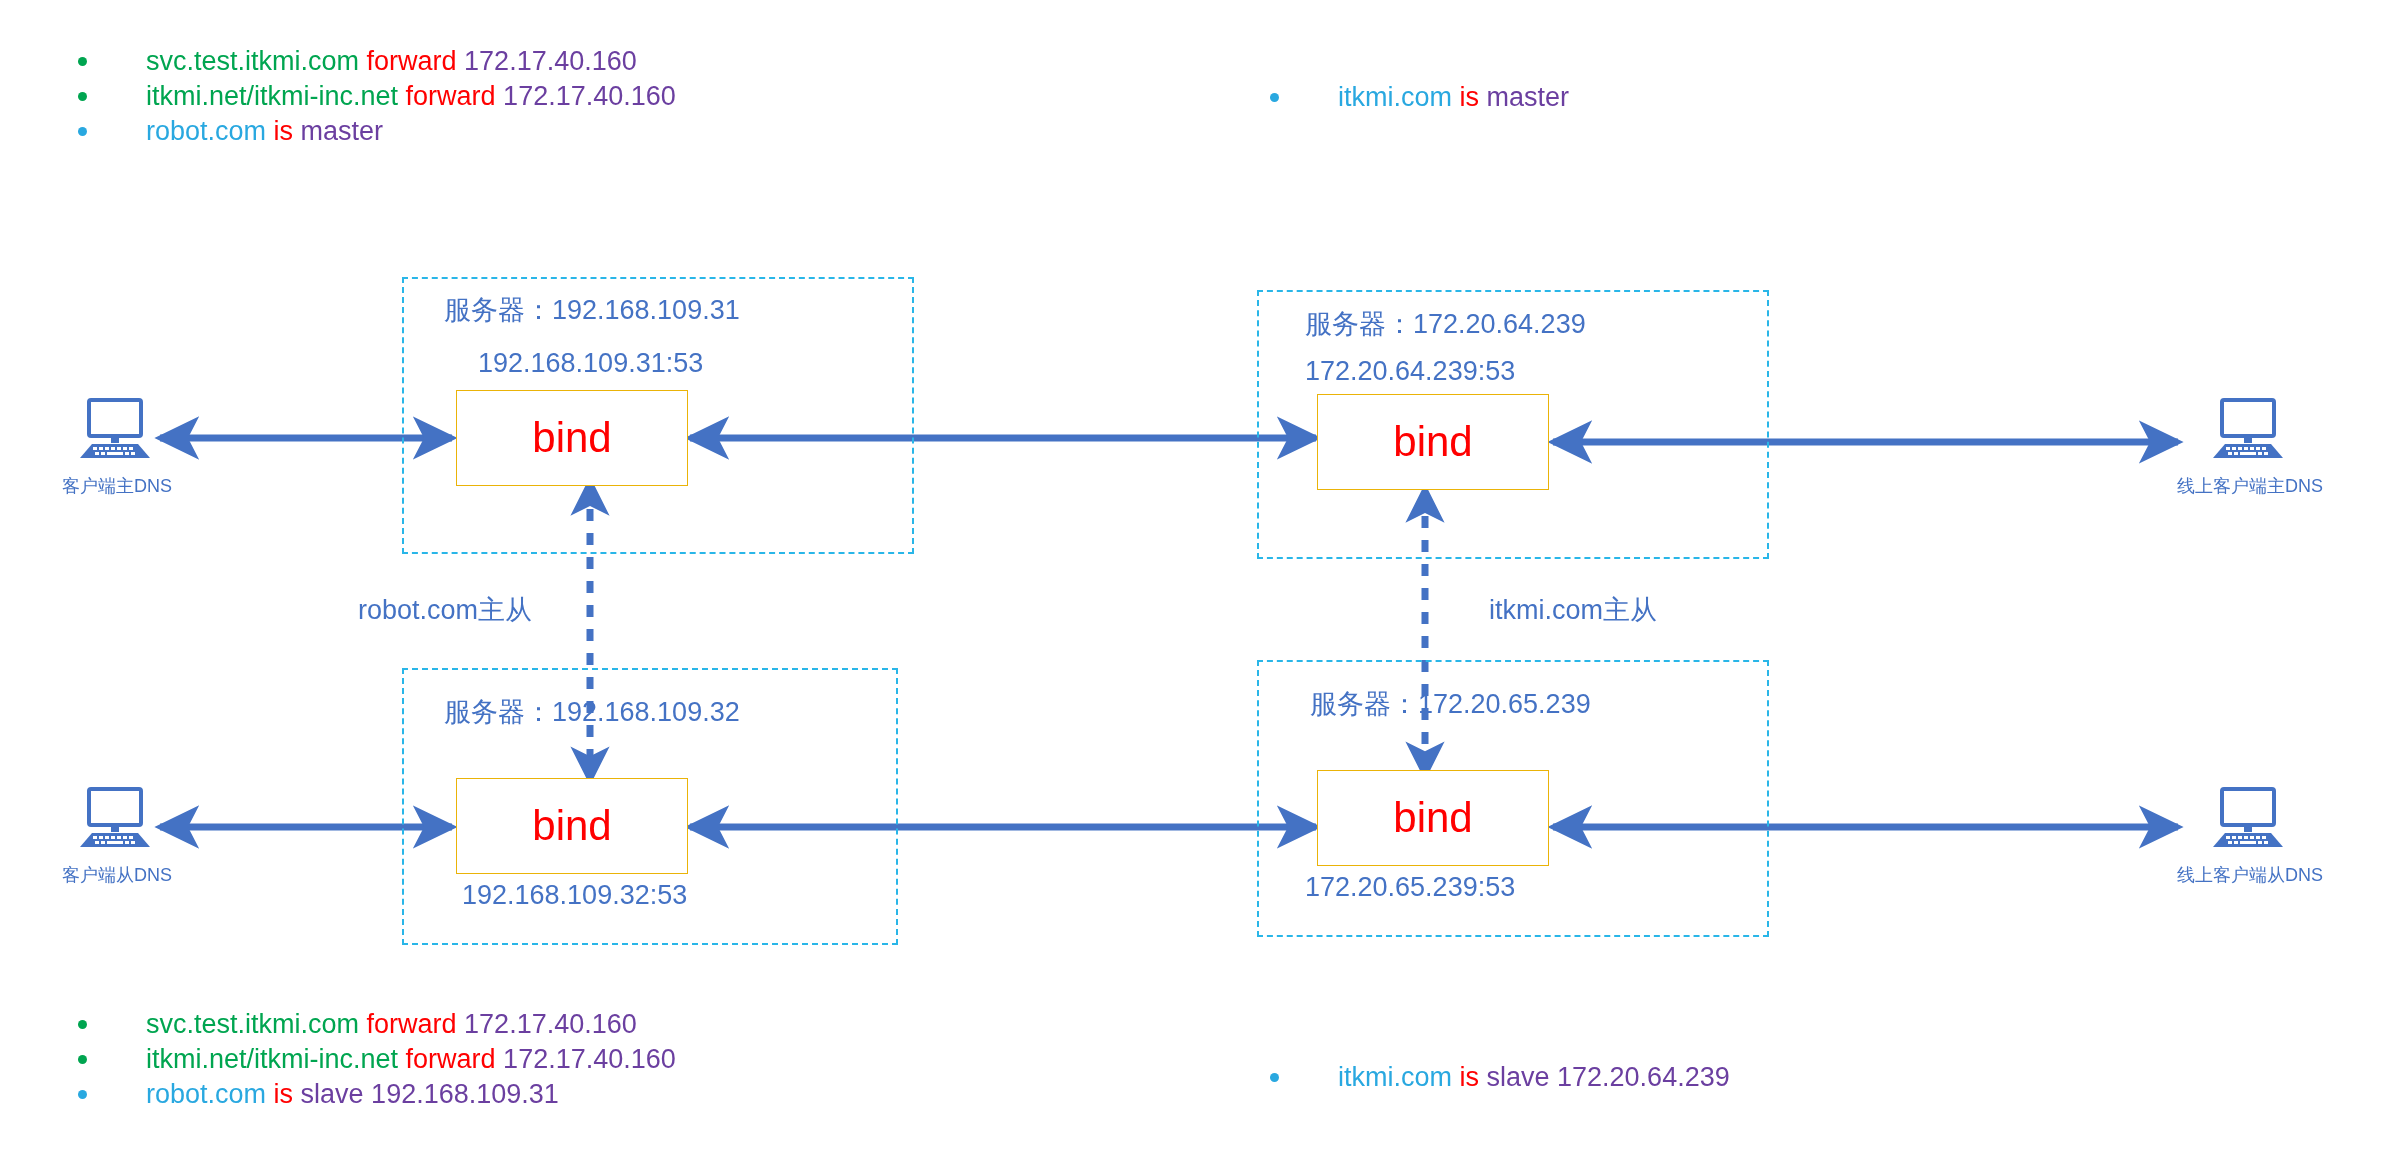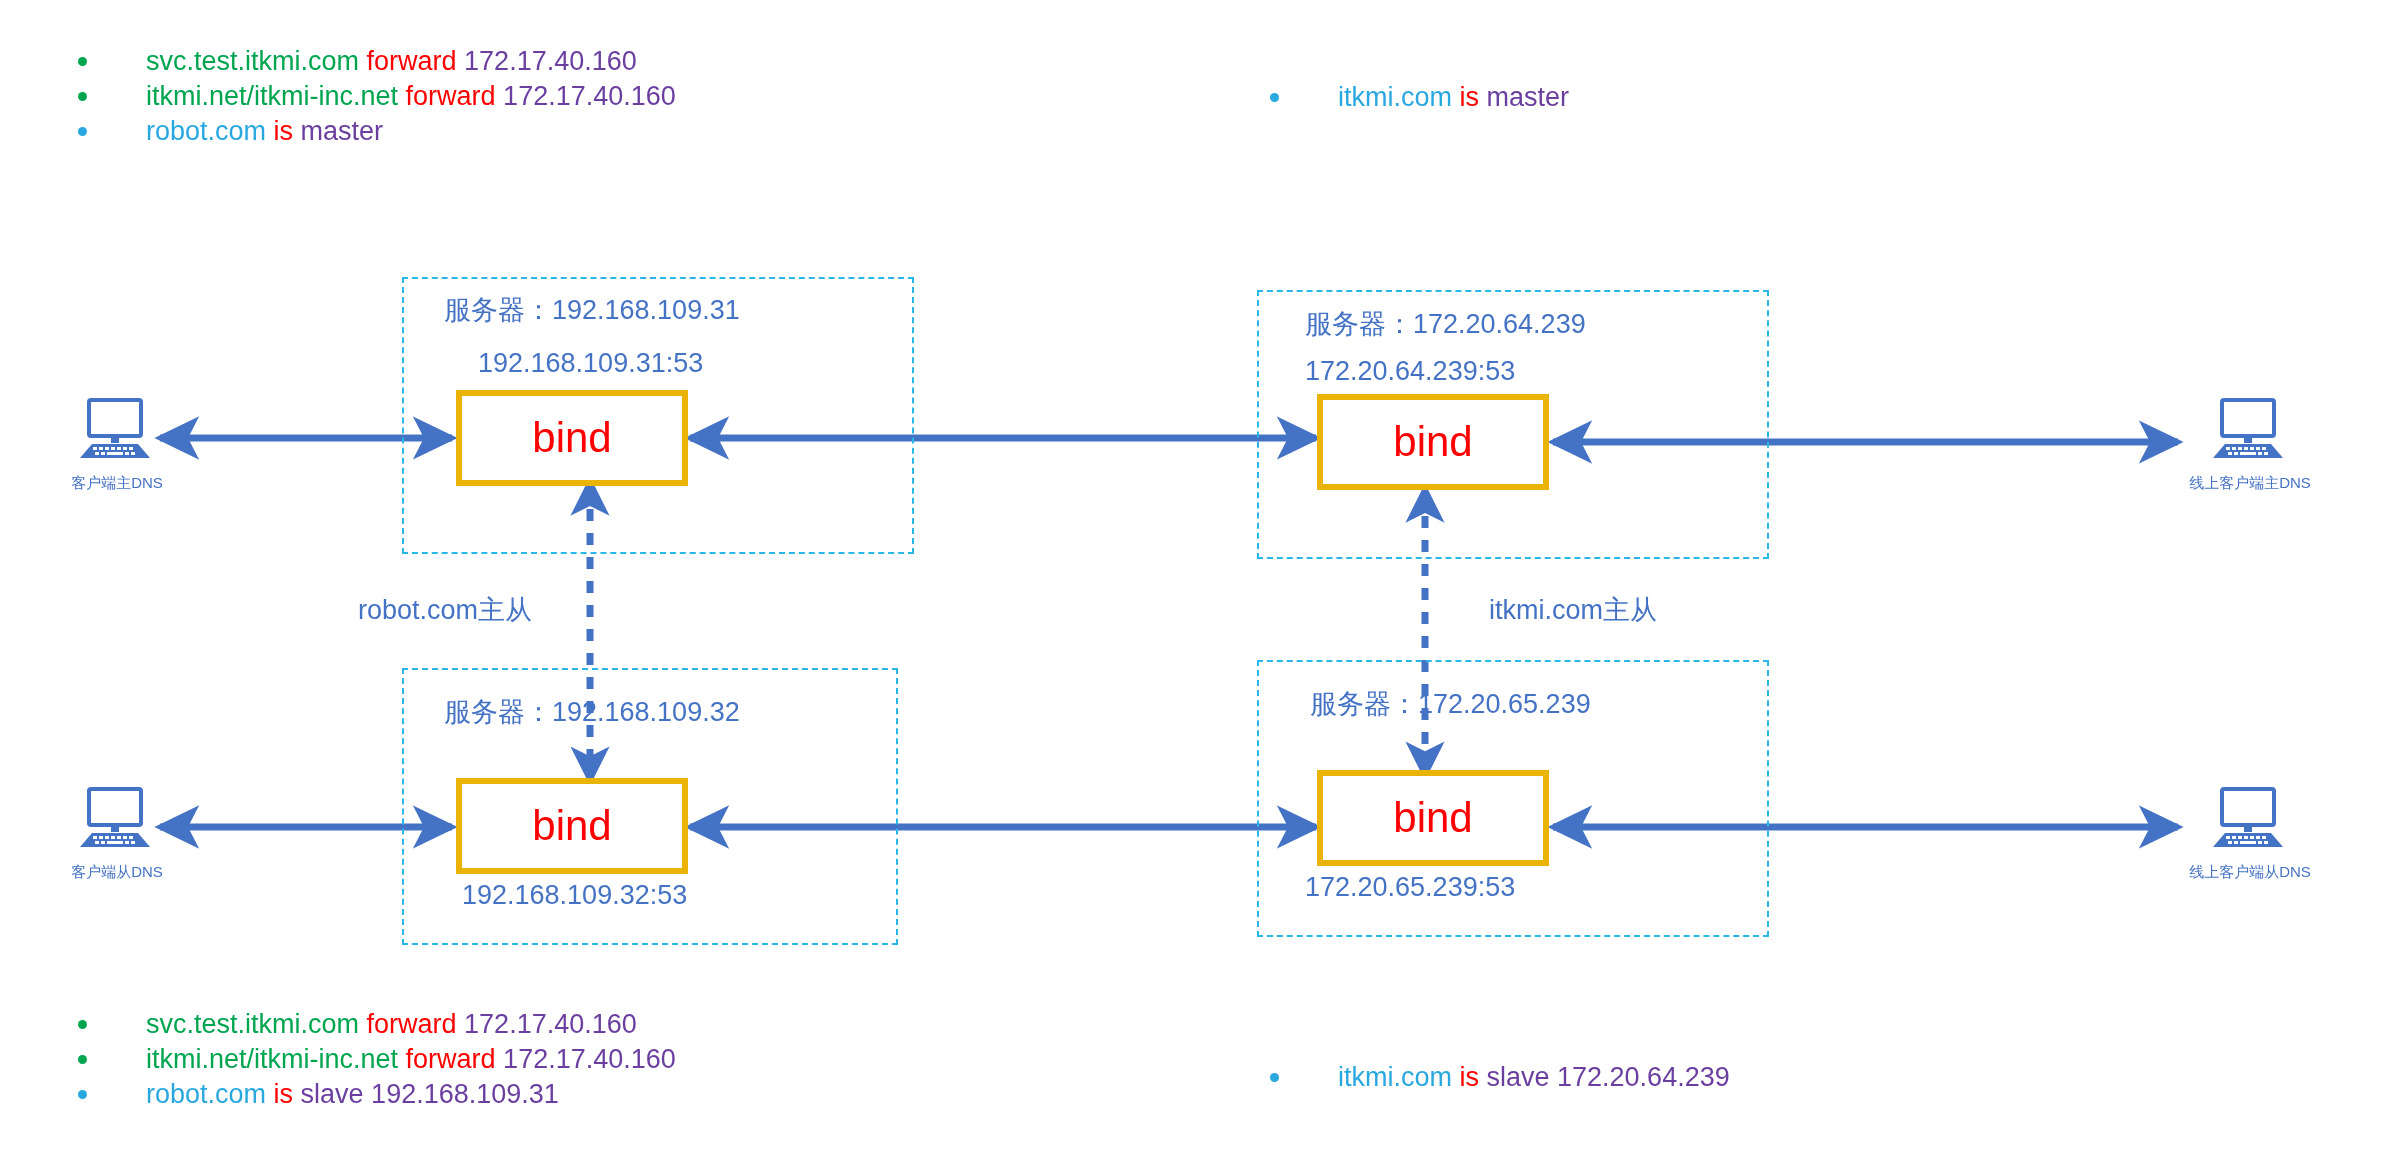--- a/index.html
+++ b/index.html
@@ -64,21 +64,21 @@
     position: absolute;
     font-size: 27px;
     color: #4472c4;
     white-space: nowrap;
     font-family: "Liberation Sans", "DejaVu Sans", sans-serif;
   }
 
   
   .bind-box {
     position: absolute;
-    border: 6px solid #eab308;
+    border: 1px solid #eab308;
     background: #ffffff;
     box-sizing: border-box;
     display: flex;
     align-items: center;
     justify-content: center;
   }
   .bind-box span {
     color: #ff0000;
     font-size: 42px;
     line-height: 1;
@@ -99,21 +99,21 @@
     width: 150px;
     text-align: center;
   }
   .client .pc-icon {
     display: block;
     margin: 0 auto;
   }
   .client .client-label {
     display: block;
     margin-top: 14px;
-    font-size: 15px;
+    font-size: 18px;
     color: #4472c4;
     white-space: nowrap;
     font-family: "Liberation Sans", "DejaVu Sans", sans-serif;
   }
 
   
   #arrows {
     position: absolute;
     left: 0; top: 0;
     width: 2394px;

